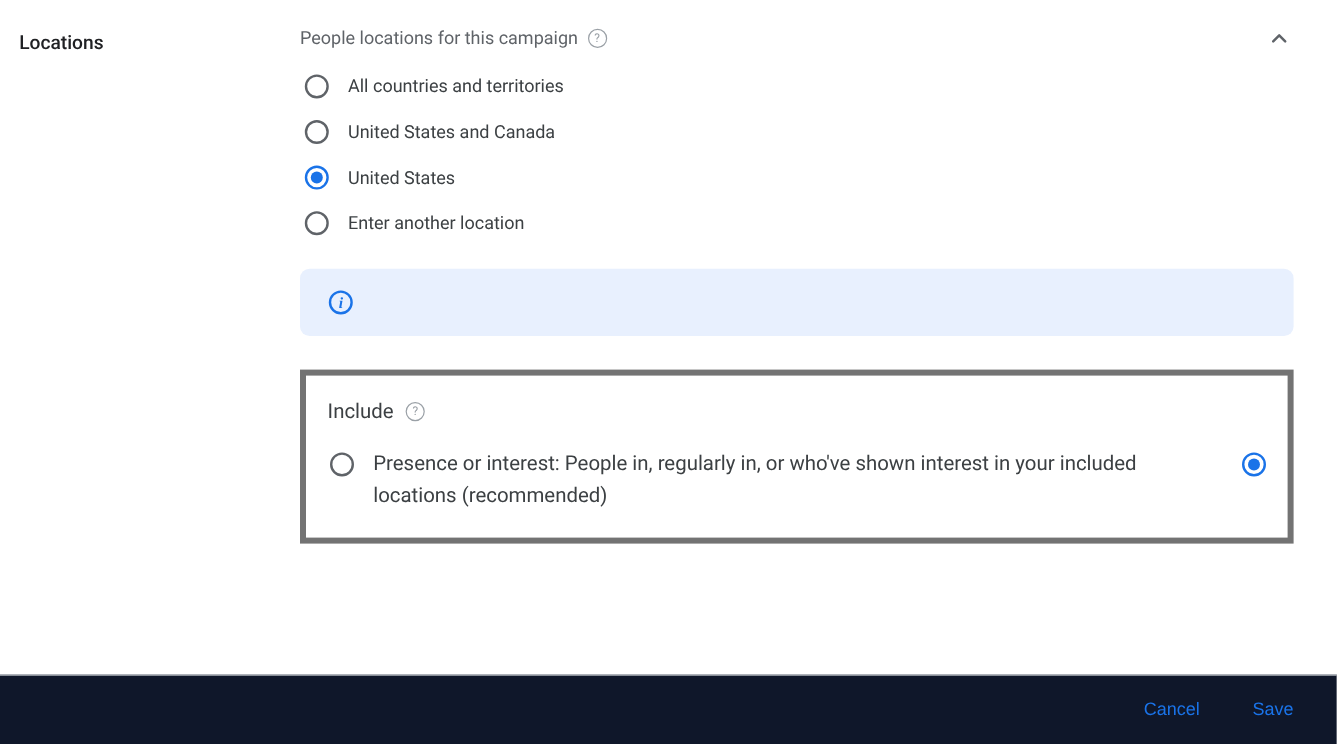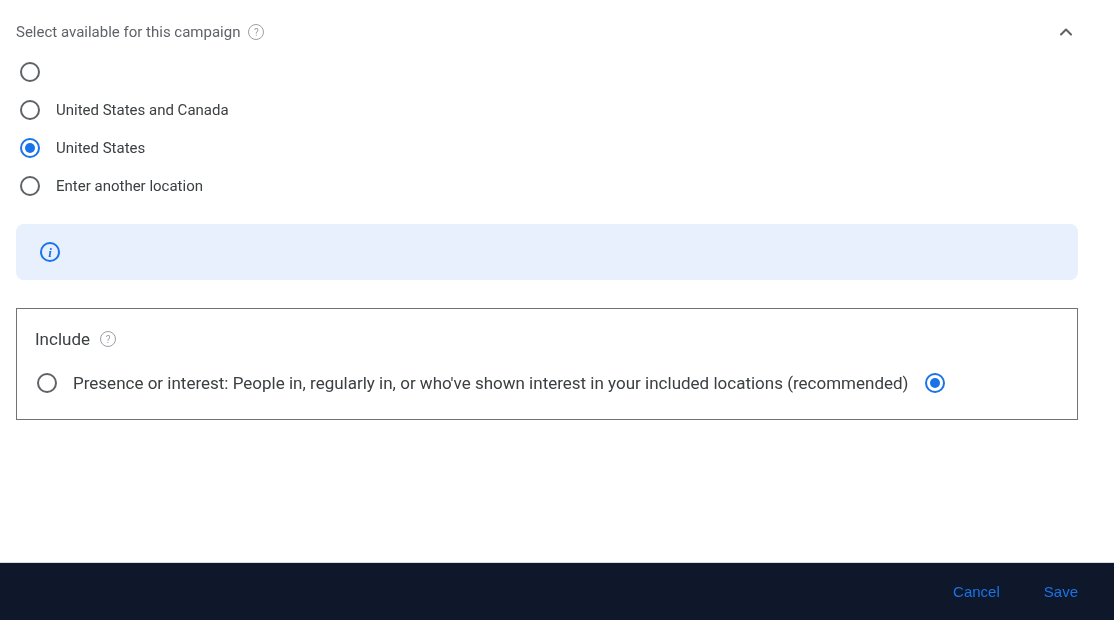--- a/index.html
+++ b/index.html
@@ -146,21 +146,21 @@
     }
     .chevron-small {
       color: #3c4043;
     }
     .location-options-text {
       font-size: 16px;
       color: #1a73e8;
       font-weight: 500;
     }
     .highlighted-box {
-      border: 1px solid #737373;
+      border: 5px solid #737373;
       padding: 20px 18px 22px 18px;
     }
     .include-header {
       display: flex;
       align-items: center;
       gap: 10px;
       margin-bottom: 22px;
     }
     .include-title {
       font-size: 17px;
@@ -205,36 +205,40 @@
       cursor: pointer;
       background: none;
       border: none;
       padding: 6px 8px;
     }
   </style>
 </head>
 <body>
 
 <div class="container">
+  <div class="left-col">
+    <div class="section-title">Locations</div>
+  </div>
   <div class="right-col">
     <div class="header-row">
       <div class="subtitle-wrap">
-        <span class="subtitle">Select available for this campaign</span>
+        <span class="subtitle">People locations for this campaign</span>
         <span class="help-icon">?</span>
       </div>
       <div class="chevron-up">
         <svg width="20" height="20" viewBox="0 0 24 24" fill="none" stroke="currentColor" stroke-width="2.5" stroke-linecap="round" stroke-linejoin="round">
             <polyline points="18 15 12 9 6 15"></polyline>
           </svg>
       </div>
     </div>
 
     <div class="radio-group">
       <div class="radio-item">
         <span class="radio-circle"></span>
+        <span class="radio-label">All countries and territories</span>
       </div>
       <div class="radio-item">
         <span class="radio-circle"></span>
         <span class="radio-label">United States and Canada</span>
       </div>
       <div class="radio-item">
         <span class="radio-circle selected">
             <span class="radio-dot"></span>
           </span>
         <span class="radio-label">United States</span>

